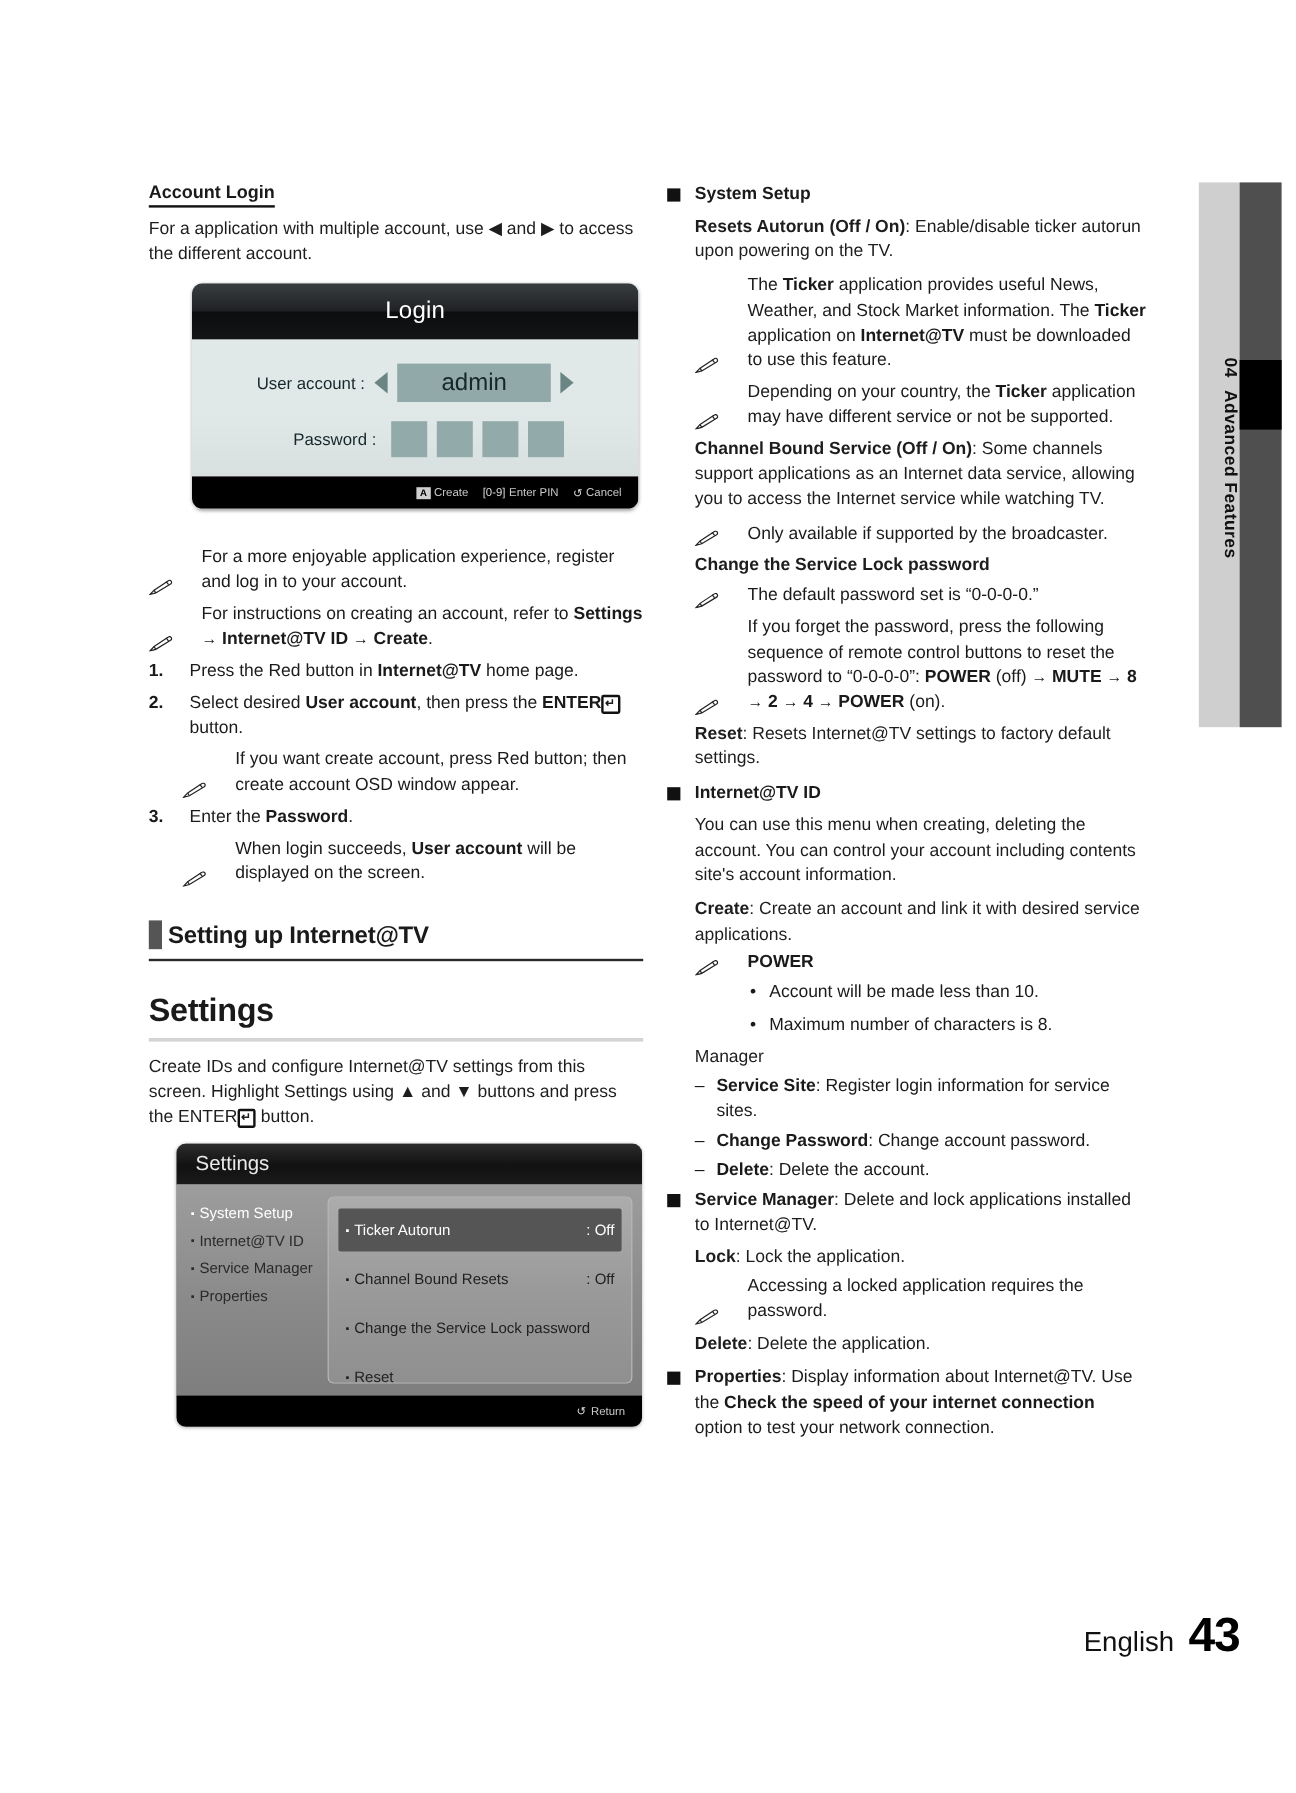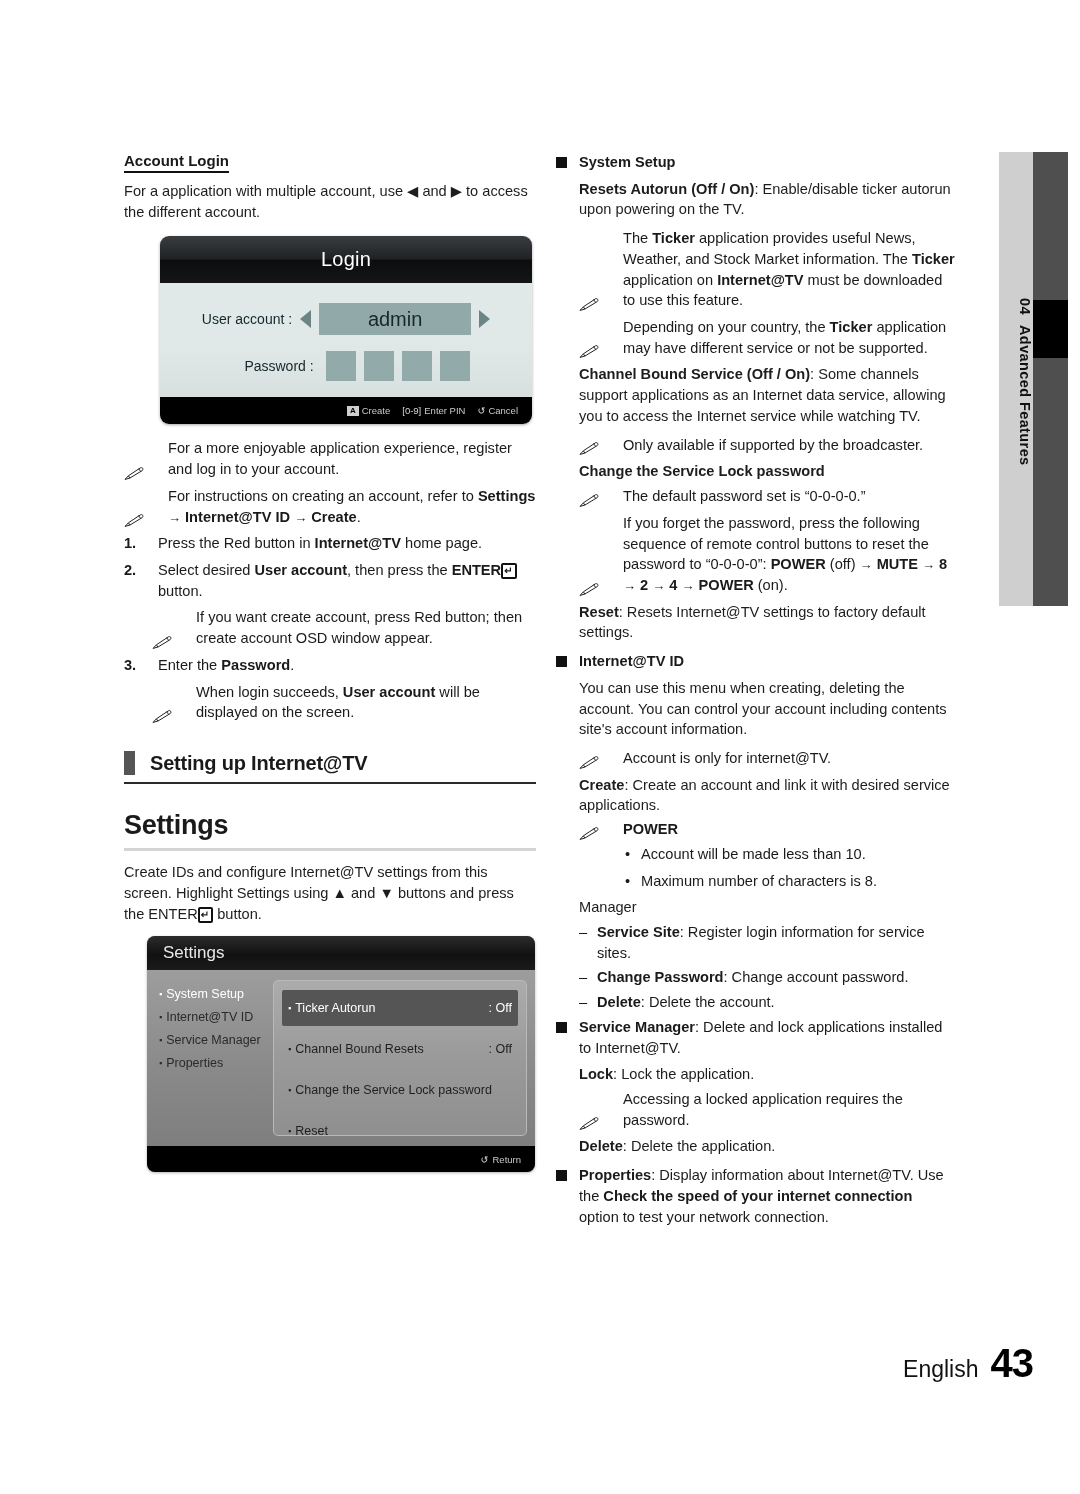--- a/index.html
+++ b/index.html
@@ -50,47 +50,47 @@
   
   .dash { display:flex; gap:7px; margin:0 0 4px 0; font-size:14.6px; line-height:1.42; }
   .dash .d { flex:0 0 11px; }
   
   .dot { display:flex; gap:9px; margin:0 0 6px 0; font-size:14.6px; line-height:1.42; margin-left:46px; }
   .dot .d { flex:0 0 7px; }
 
   
   .sec-head { position:relative; margin:0 0 0 0; padding-bottom:7px; border-bottom:2px solid #2a2a2a; }
   .sec-head .blk { display:inline-block; width:11px; height:24px; background:#555; vertical-align:-5px; }
-  .sec-head .label { font-size:20px; font-weight:bold; margin-left:15px; letter-spacing:-0.2px; }
+  .sec-head .label { font-size:20px; font-weight:bold; margin-left:5px; letter-spacing:-0.2px; }
 
   .h2 { font-size:27px; font-weight:bold; margin:26px 0 7px 0; letter-spacing:-0.3px; }
   .h2-rule { height:3px; background:#d4d4d4; margin-bottom:11px; }
 
   
   .osd-login {
-    width:372px; margin:14px auto 0 36px;
+    width:372px; margin:14px auto 16px 36px;
     border-radius:9px; overflow:hidden;
     box-shadow:0 1px 3px rgba(0,0,0,.35);
   }
   .osd-login .title {
     height:47px; background:linear-gradient(180deg,#3a3d40 0%,#202225 48%,#0c0d0e 52%,#141517 100%);
     color:#fff; font-size:20px; display:flex; align-items:center; justify-content:center;
     letter-spacing:.2px;
   }
   .osd-login .bodyarea {
     background:linear-gradient(180deg,#e2e9e9 0%,#dfe7e7 60%,#d7dfdf 100%);
     padding:14px 0 16px 0;
   }
   .row-acct { display:flex; align-items:center; justify-content:center; gap:8px; height:44px; }
   .row-acct .lbl { font-size:14px; color:#15272b; }
   .tri { width:0;height:0;border-top:9px solid transparent;border-bottom:9px solid transparent; }
   .tri.l { border-right:11px solid #6b8585; }
   .tri.r { border-left:11px solid #6b8585; }
   .acct-box {
-    width:152px; height:32px; background:#92a9a9;
+    width:128px; height:32px; background:#92a9a9;
     display:flex; align-items:center; justify-content:center;
     font-size:20px; color:#16282c;
   }
   .row-pwd { display:flex; align-items:center; justify-content:center; gap:8px; margin-top:10px;padding-left:22px; }
   .row-pwd .lbl { font-size:14px; color:#15272b; margin-right:4px; }
   .pwd-box { width:30px; height:30px; background:#93aaaa; }
   .osd-login .footbar {
     height:27px; background:#000; display:flex; align-items:center; justify-content:flex-end;
     gap:12px; padding-right:14px;
   }
@@ -387,30 +387,20 @@
     <div class="sq">
       <span class="mark">
           <i></i>
         </span>
       <span class="txt">Internet@TV ID</span>
     </div>
 
     <div class="body-indent">
       <p>You can use this menu when creating, deleting the account. You can control your account including contents site's account information.</p>
 
-      <div class="note">
-        <span class="pencil">
-          <svg width="20" height="13" viewBox="0 0 20 13">
-              <path d="M18.6 1.2c-.6-.7-1.6-.8-2.3-.3L4.4 8.8 1 12.4l4.8-1.3L18.2 3.6c.8-.5.9-1.6.4-2.4z" fill="none" stroke="#222" stroke-width="1"></path>
-              <path d="M4.4 8.8l1.4 2.3" stroke="#222" stroke-width="1" fill="none"></path>
-              <path d="M14.5 1.6l2 2.6" stroke="#222" stroke-width="1" fill="none"></path>
-            </svg>
-        </span>
-        <span class="txt">Account is only for internet@TV.</span>
-      </div>
 
       <p style="margin-bottom:3px"><b>Create</b><span>: Create an account and link it with desired service applications.</span></p>
 
       <div class="note" style="margin-bottom:4px">
         <span class="pencil">
           <svg width="20" height="13" viewBox="0 0 20 13">
               <path d="M18.6 1.2c-.6-.7-1.6-.8-2.3-.3L4.4 8.8 1 12.4l4.8-1.3L18.2 3.6c.8-.5.9-1.6.4-2.4z" fill="none" stroke="#222" stroke-width="1"></path>
               <path d="M4.4 8.8l1.4 2.3" stroke="#222" stroke-width="1" fill="none"></path>
               <path d="M14.5 1.6l2 2.6" stroke="#222" stroke-width="1" fill="none"></path>
             </svg>

